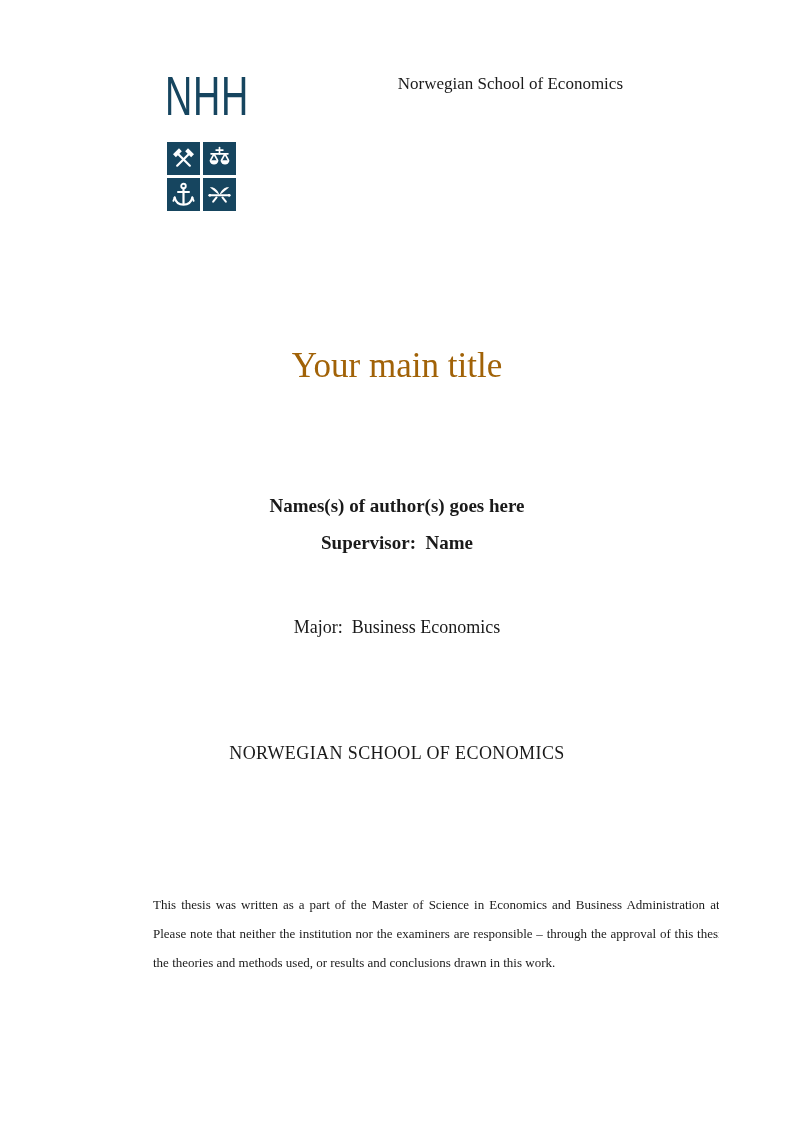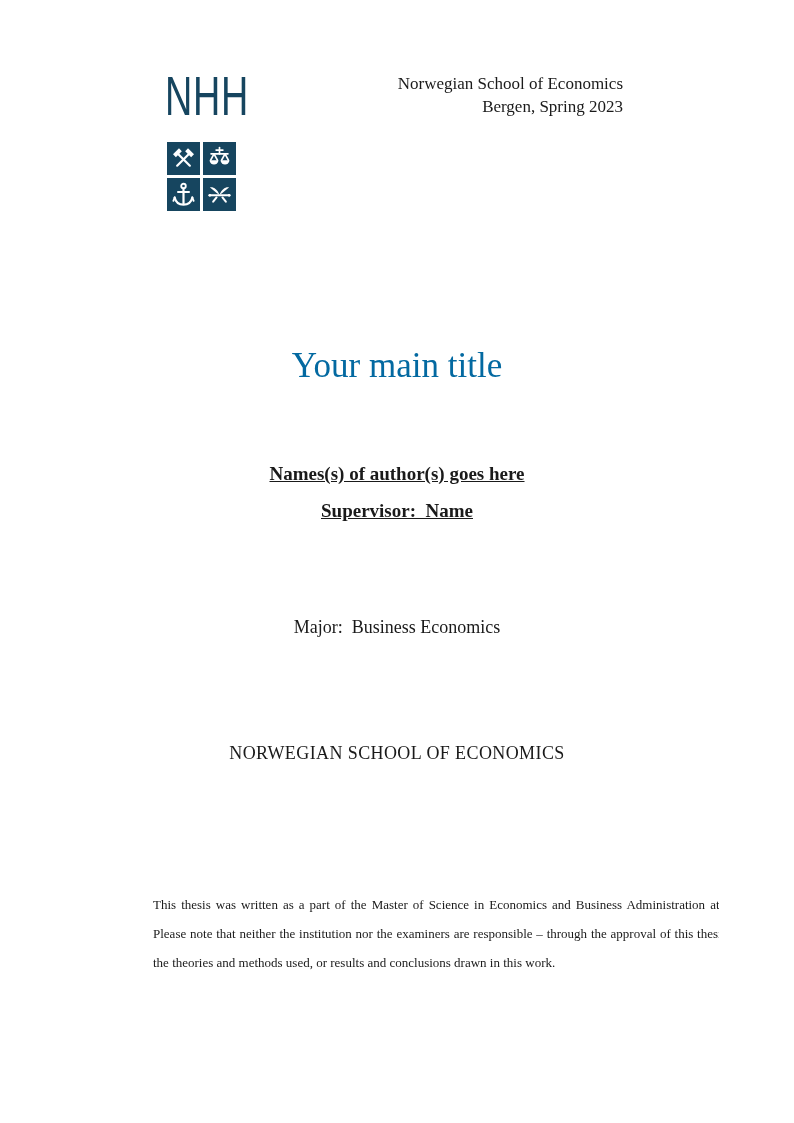--- a/index.html
+++ b/index.html
@@ -48,23 +48,23 @@
   .header-text {
     position: absolute;
     top: 72px; right: 96px;
     text-align: right;
     font-size: 17px;
     line-height: 23px;
   }
 
   
   .centered { position: absolute; left: 0; width: 100%; text-align: center; }
-  .main-title  { top: 344px; font-size: 35px; line-height: 44px; color: #0369a1; }
+  .main-title  { top: 344px; font-size: 35px; line-height: 44px; color: #a16207; }
   .subtitle    { top: 398px; font-size: 17.5px; line-height: 24px; font-style: italic; }
-  .authors-block { top: 462px; text-decoration: underline; }
+  .authors-block { top: 494px; }
   .authors-line  { font-size: 19px; font-weight: bold; line-height: 24px; white-space: pre-wrap; }
   .authors-line + .authors-line { margin-top: 13px; }
   .program-block { top: 615px; }
   .program-line  { font-size: 18px; line-height: 24px; white-space: pre-wrap; }
   .program-line + .program-line { margin-top: 10px; }
   .school-line {
     top: 741px;
     font-size: 18px;
     line-height: 24px;
     letter-spacing: 0.4px;
@@ -136,21 +136,20 @@
           <path d="M16 16.5 C18.5 9.5 23.5 6.5 27.5 7.5 C23.5 10.5 21 13.5 16 16.5 Z" fill="#ffffff"></path>
           <circle cx="4.5" cy="17" r="1.7" fill="#ffffff"></circle>
           <circle cx="27.5" cy="17" r="1.7" fill="#ffffff"></circle>
         </svg>
       </div>
     </div>
   </div>
 
   <div class="header-text">
     <div>Norwegian School of Economics</div>
-    <div>Bergen, Spring 2023</div>
   </div>
 
   <div class="centered main-title">Your main title</div>
 
   <div class="centered authors-block">
     <div class="authors-line">Names(s) of author(s) goes here</div>
     <div class="authors-line">Supervisor:  Name</div>
   </div>
 
   <div class="centered program-block">

